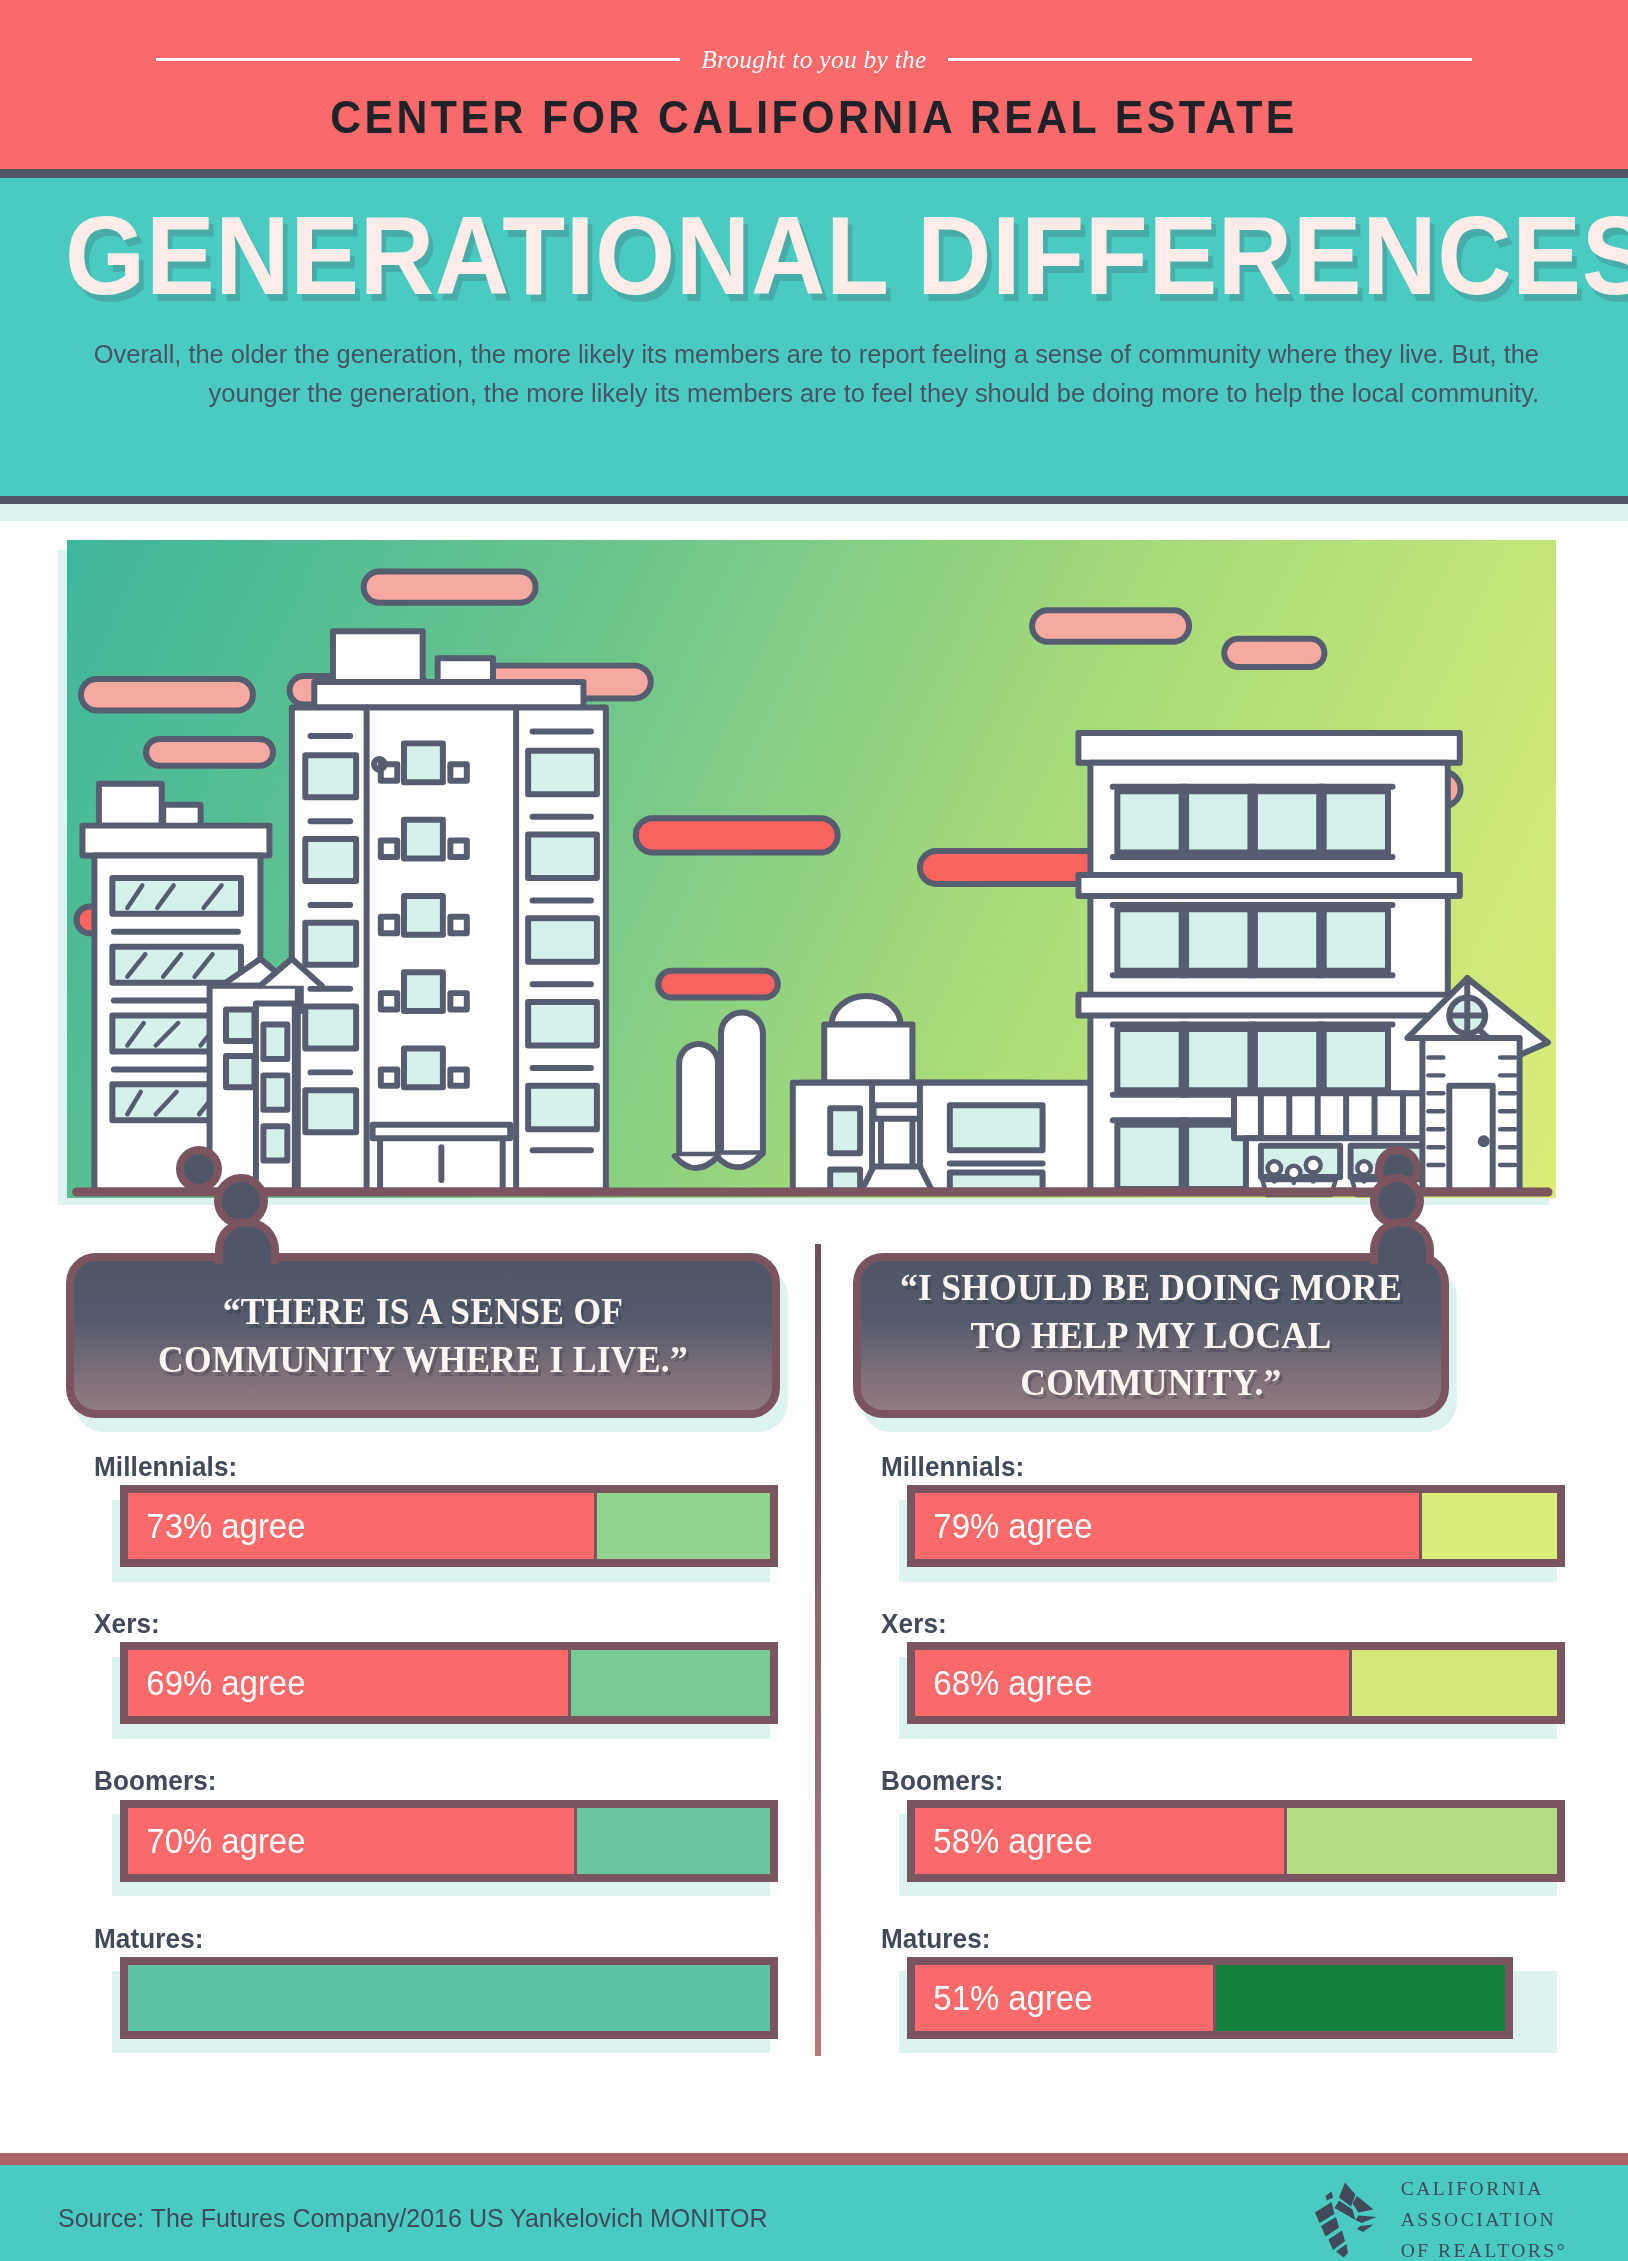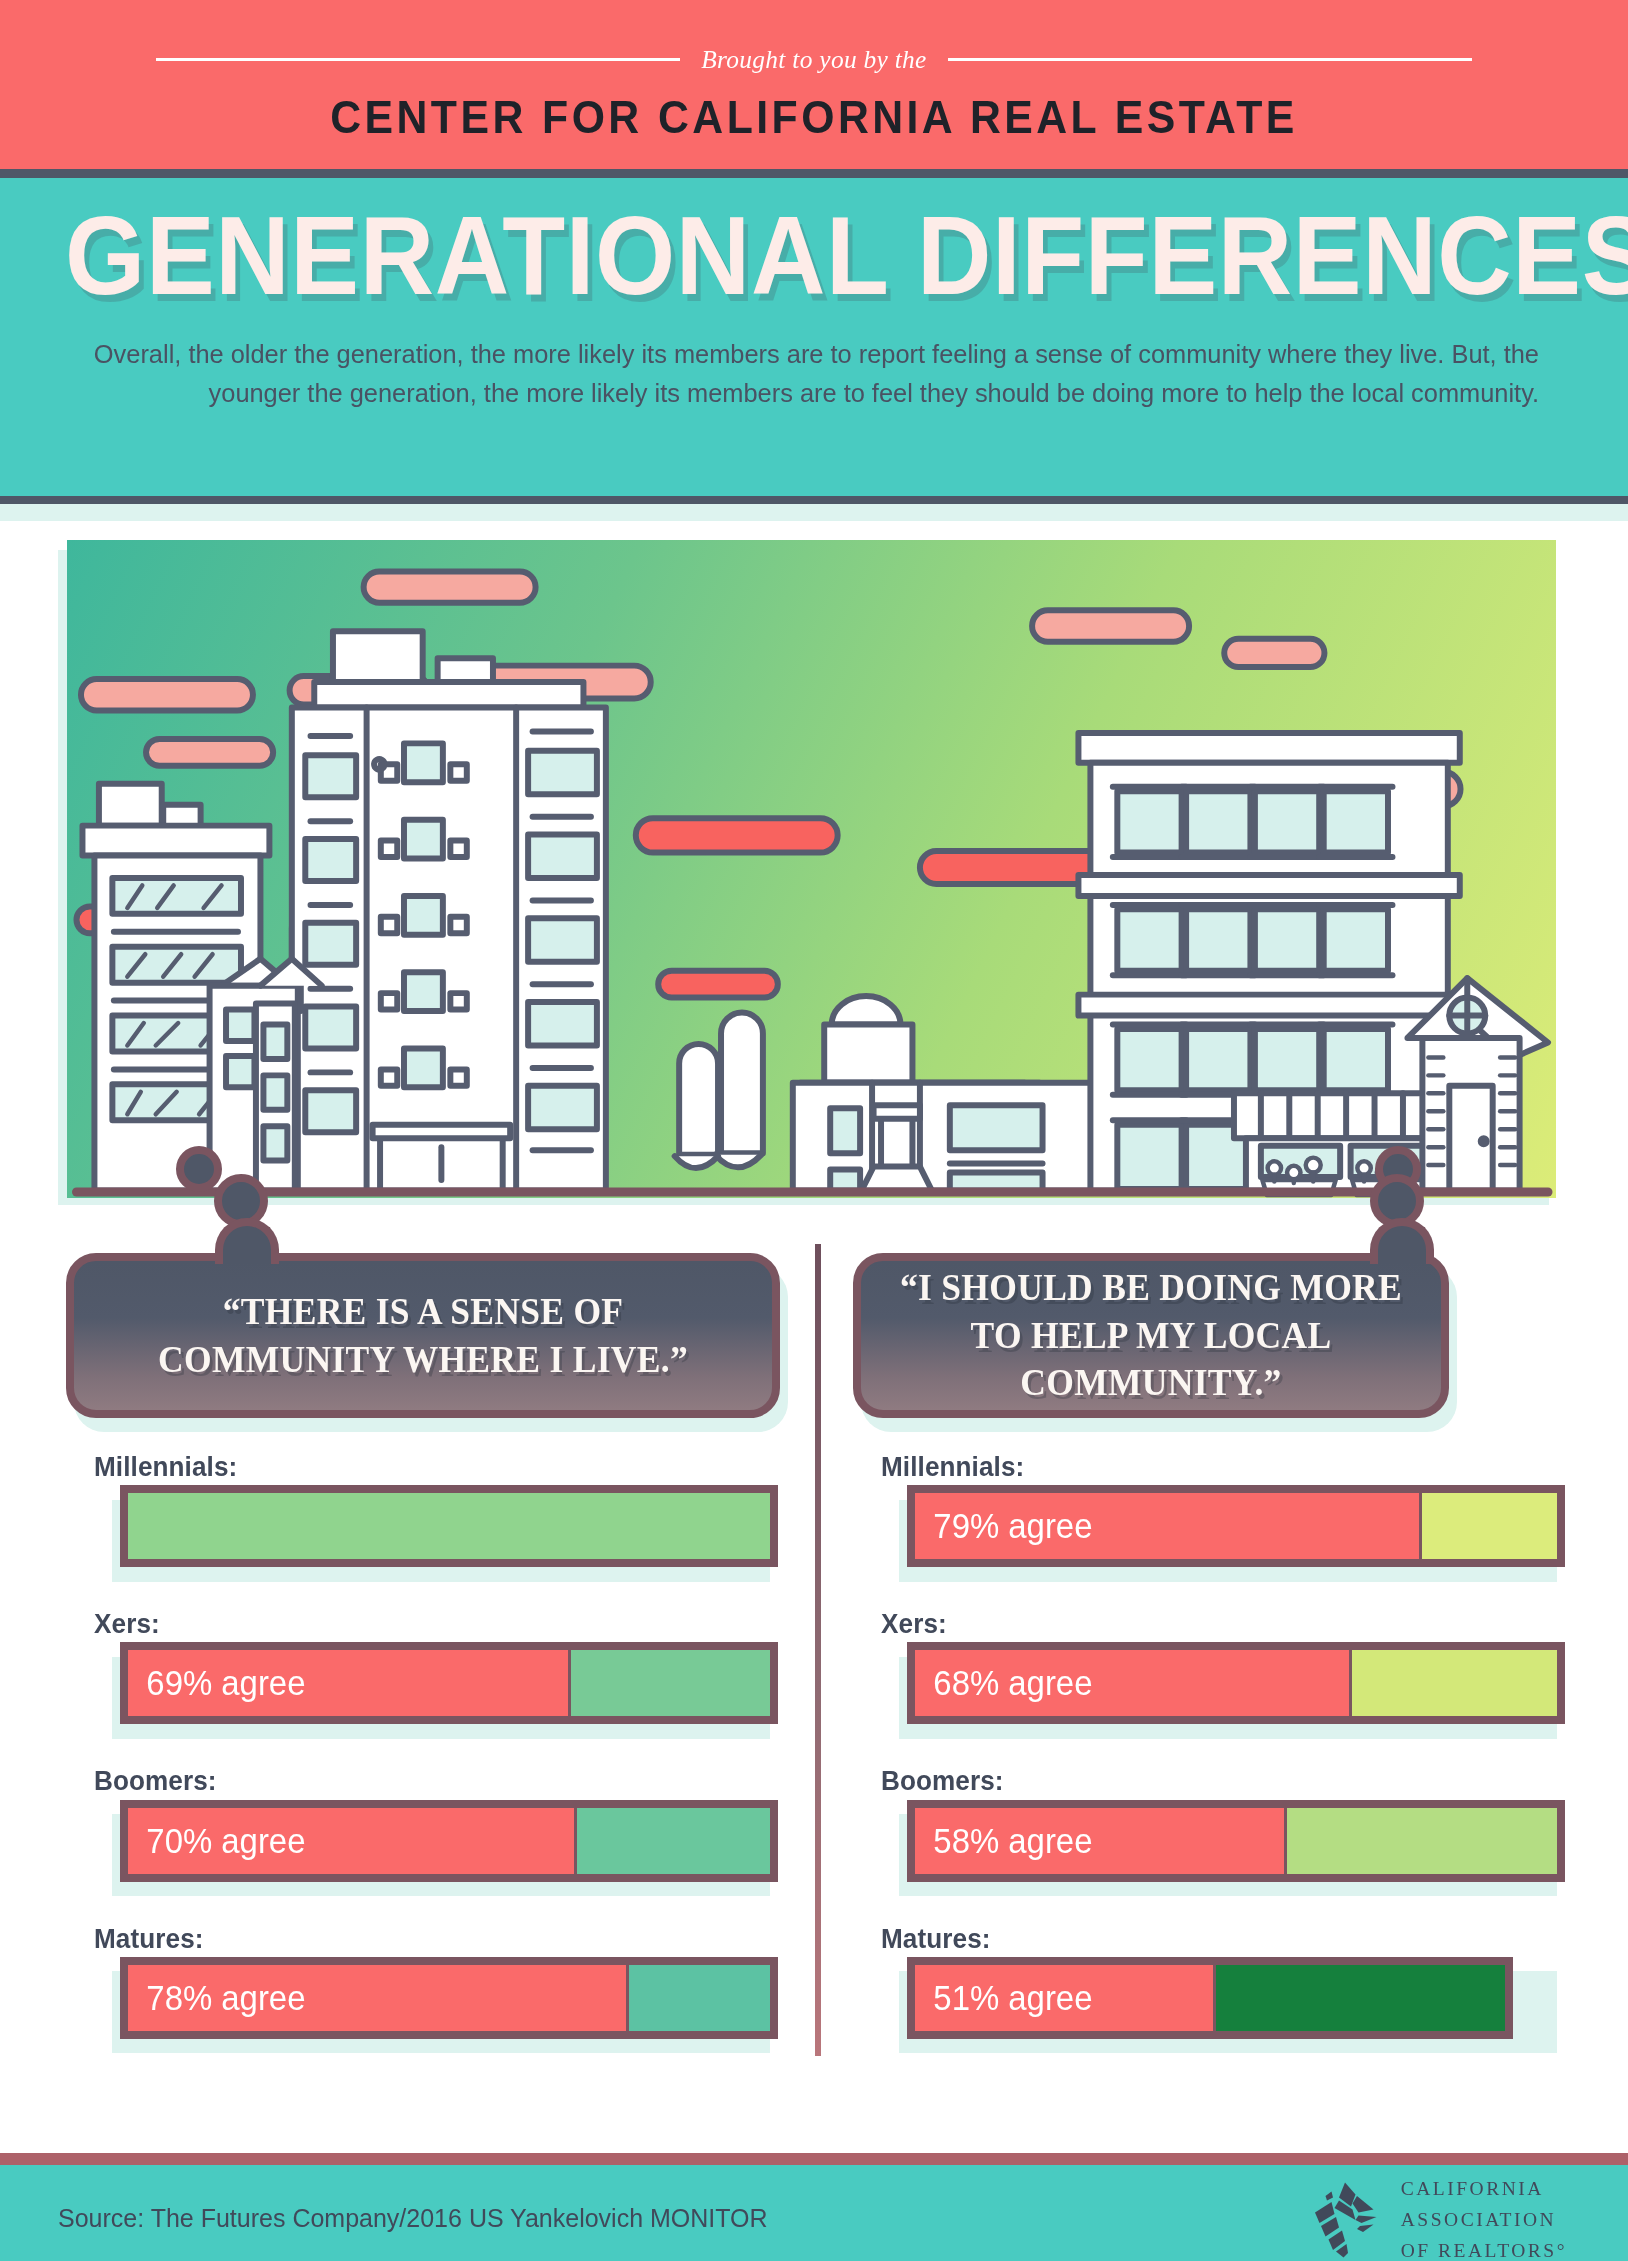--- a/index.html
+++ b/index.html
@@ -564,20 +564,23 @@
     <div class="bubble-shadow"></div>
     <div class="bubble">
       <div class="bubble-tail" style="left:141px;"></div>
       <div class="bubble-text">“THERE IS A SENSE OF COMMUNITY WHERE I LIVE.”</div>
     </div>
   </div>
 
   <div class="gen-label" style="left:94px; top:1450px;">Millennials:</div>
   <div class="bar-shadow" style="left:112px; top:1500px; width:658px; height:82px;"></div>
   <div class="bar-track" style="left:120px; top:1485px; width:658px; height:82px; background:#90d48e;">
+    <div class="bar-fill" style="width:73%;">
+      <span class="bar-value">73% agree</span>
+    </div>
     <div class="bar-rest"></div>
   </div>
 
   <div class="gen-label" style="left:94px; top:1607px;">Xers:</div>
   <div class="bar-shadow" style="left:112px; top:1657px; width:658px; height:82px;"></div>
   <div class="bar-track" style="left:120px; top:1642px; width:658px; height:82px; background:#78ca96;">
     <div class="bar-fill" style="width:69%;">
       <span class="bar-value">69% agree</span>
     </div>
     <div class="bar-rest"></div>
@@ -588,23 +591,20 @@
   <div class="bar-track" style="left:120px; top:1800px; width:658px; height:82px; background:#6ac79d;">
     <div class="bar-fill" style="width:70%;">
       <span class="bar-value">70% agree</span>
     </div>
     <div class="bar-rest"></div>
   </div>
 
   <div class="gen-label" style="left:94px; top:1922px;">Matures:</div>
   <div class="bar-shadow" style="left:112px; top:1971px; width:658px; height:82px;"></div>
   <div class="bar-track" style="left:120px; top:1957px; width:658px; height:82px; background:#5cc2a3;">
-    <div class="bar-fill" style="width:78%;">
-      <span class="bar-value">78% agree</span>
-    </div>
     <div class="bar-rest"></div>
   </div>
 
   <div class="col-divider"></div>
 
   <div class="bubble-wrap" style="left:853px; top:1253px; width:596px; height:165px;">
     <div class="bubble-shadow"></div>
     <div class="bubble">
       <div class="bubble-tail" style="left:509px;"></div>
       <div class="bubble-text">“I SHOULD BE DOING MORE TO HELP MY LOCAL COMMUNITY.”</div>

